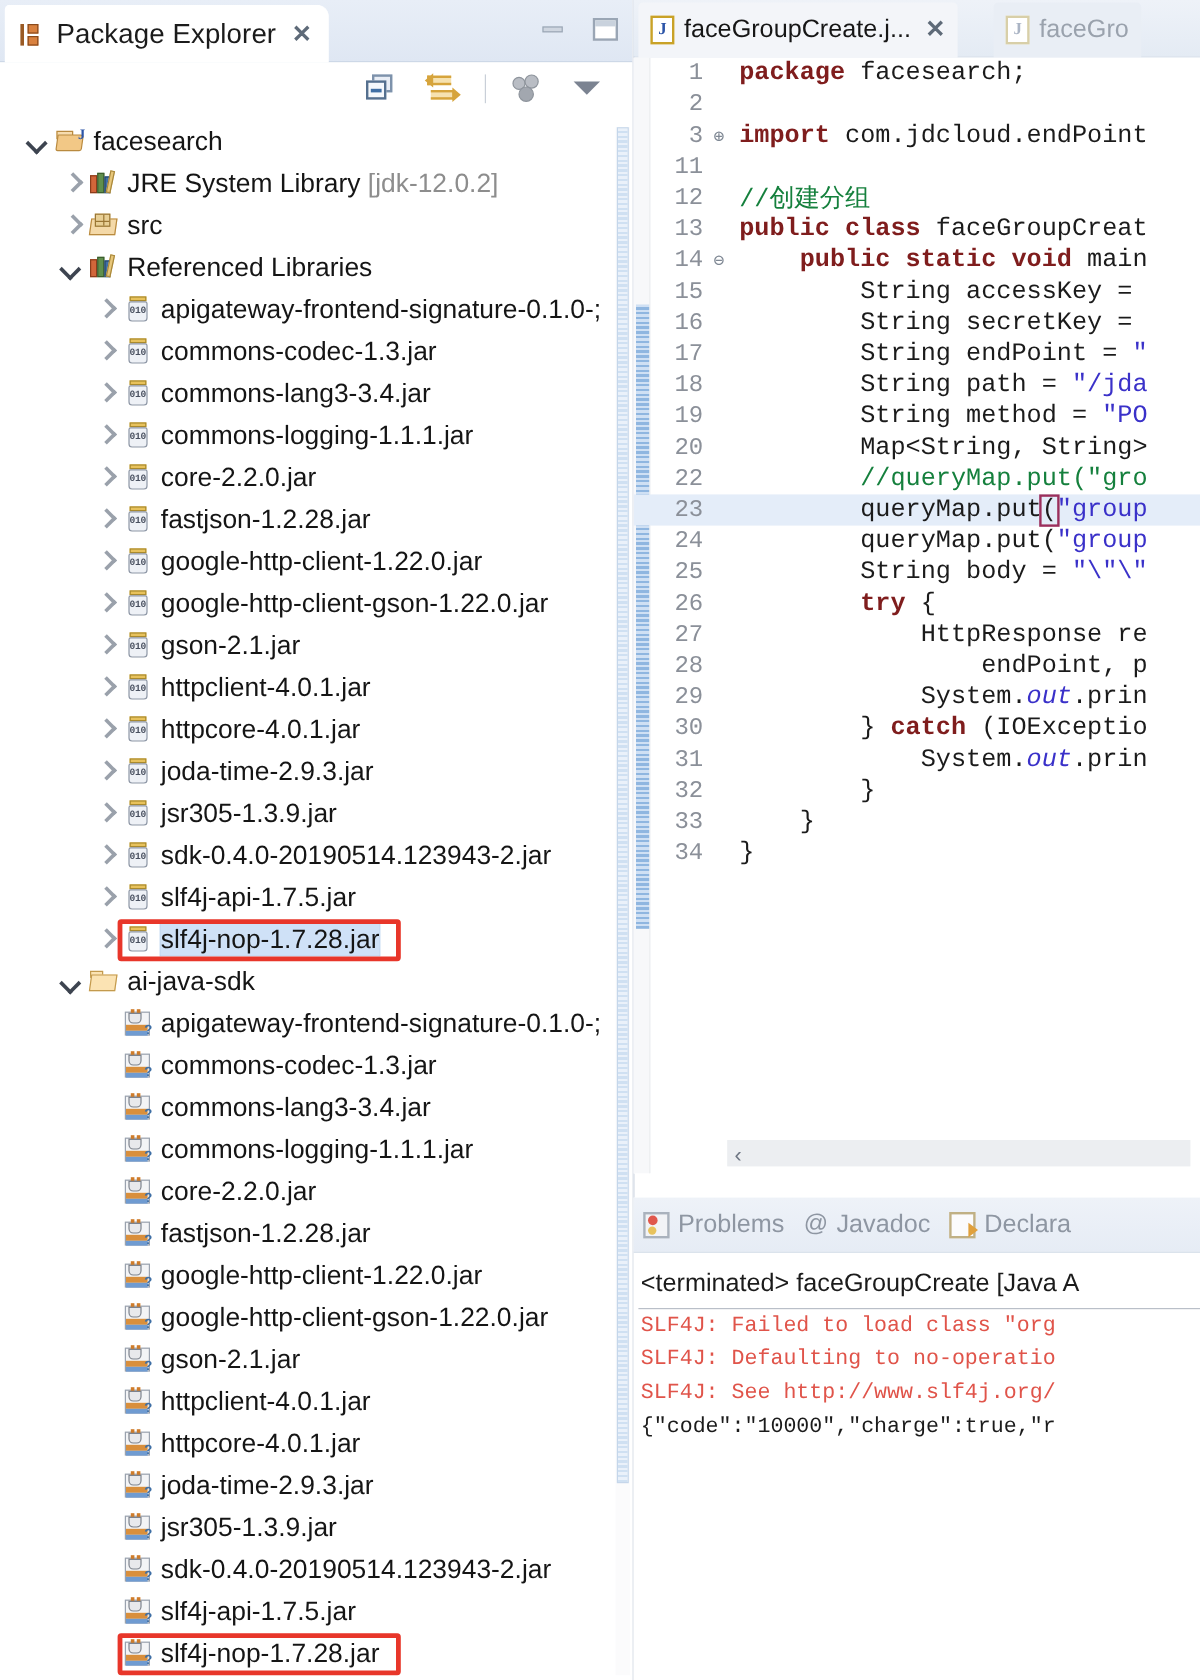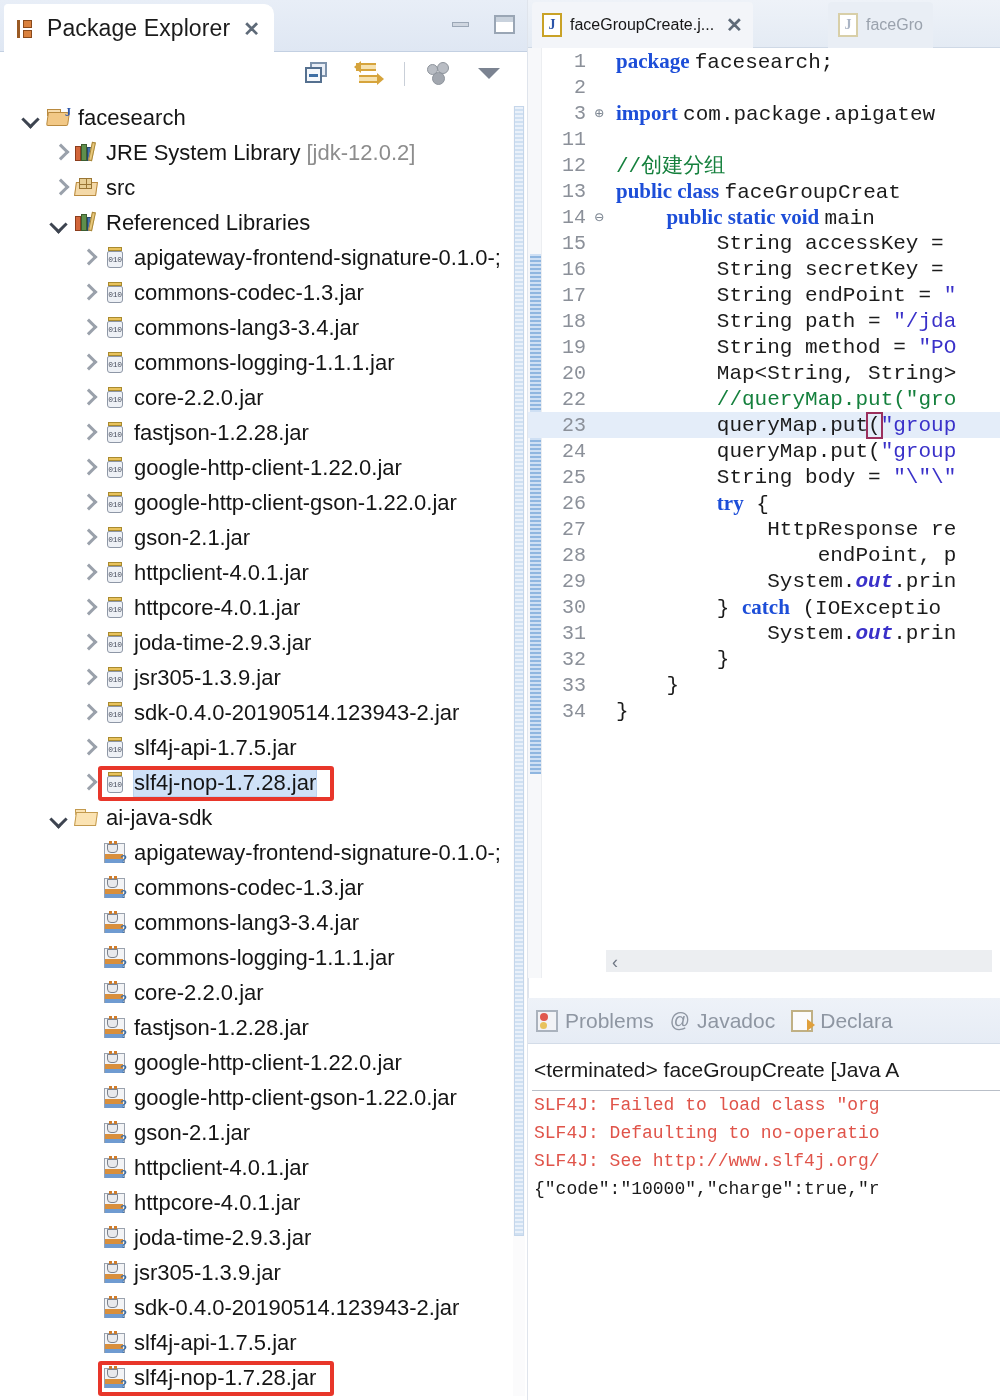--- a/index.html
+++ b/index.html
@@ -161,22 +161,22 @@
   }
   .ic-src .grid::before { left:0; top:5px; width:100%; height:1px; }
   .ic-src .grid::after { left:6px; top:0; width:1px; height:100%; }
   
   .ic-jar .cap { position:absolute; left:6px; top:2px; width:14px; height:4px; background:#e8c25c; border:1px solid #a98a2e; }
   .ic-jar .glass {
     position:absolute; left:5px; top:6px; width:16px; height:17px;
     background:#eef1f6; border:1px solid #8e97a6; border-radius: 2px 2px 3px 3px;
   }
   .ic-jar .num {
-    position:absolute; left:6px; top:10px; width:14px; text-align:center;
-    font-size:8px; color:#4a5160; font-family:"Liberation Mono", monospace; letter-spacing:-.3px;
+    position:absolute; left:6px; top:10px; width:14px; text-align:left;
+    font-size:8px; color:#4a5160; font-family:"Liberation Mono", monospace; letter-spacing:-.3px;font-weight:bold;
   }
   
   .ic-folder .body {
     position:absolute; left:1px; top:7px; width:22px; height:14px;
     background:#fbe3b3; border:1px solid #c39a4e; transform: skewX(-8deg);
   }
   .ic-folder .tab {
     position:absolute; left:1px; top:4px; width:11px; height:6px;
     background:#fbe3b3; border:1px solid #c39a4e;
   }
@@ -231,21 +231,21 @@
     position: relative; height: 48px;
     background: linear-gradient(to bottom,#eef2f8 0%, #e4ebf4 100%);
     border-bottom: 1px solid #cfd9e6;
   }
   .ed-tab {
     position: absolute; top: 2px; height: 46px; display: flex; align-items: center;
     gap: 8px; padding: 0 10px;
   }
   .ed-tab.active { left: 4px; background: #f3f5f9; border-radius: 4px 4px 0 0; }
   .ed-tab.inactive { left: 300px; background: #e9eef5; border-radius: 4px 4px 0 0; }
-  .ed-tab .ttl { font-size: 16px; color: #161616; white-space: nowrap; }
+  .ed-tab .ttl { font-size: 21px; color: #161616; white-space: nowrap; }
   .ed-tab.inactive .ttl { color: #9aa2ad; }
   .jfile-ico { width: 20px; height: 24px; position: relative; flex:0 0 20px; }
   .jfile-ico .pg { position:absolute; inset:0; background:#fff; border:2px solid #c9a227; }
   .jfile-ico .jj {
     position:absolute; inset:0; display:flex; align-items:center; justify-content:center;
     font-size:14px; color:#2c55a8; font-weight:700; font-family:"Liberation Serif", serif;
   }
   .ed-tab.inactive .jfile-ico .pg { border-color:#d8cfa8; }
   .ed-tab.inactive .jfile-ico .jj { color:#aab4c4; }
 
@@ -265,24 +265,24 @@
   }
   .ln {
     width: 62px; text-align: right; color: #8b9099; flex: 0 0 62px;
     font-family: "Liberation Mono", monospace; font-size: 20px; padding-right: 4px;
   }
   .fold {
     width: 18px; flex: 0 0 18px; position: relative; color:#7f8894; font-size:15px;
     text-align:center;
   }
   .ctext { padding-left: 8px; }
-  .kw { color: #1d4ed8; font-weight: 700; font-family: Liberation Serif, serif; }
+  .kw { color: #7f1d1d; font-weight: 700; }
   .str { color: #3a31c9; }
   .cmt { color: #15803d; }
-  .fld { color: #3a31c9; font-style: italic; font-weight: 700; }
+  .fld { color: #3a31c9; font-style: italic; font-weight: 400; }
   .pl  { color: #1b1b1b; }
   .cl.cursor { background: #e4edf9; }
   .brk { outline: 2px solid #9b2f5c; }
 
   .hscroll {
     position: absolute; left: 78px; right: 8px; bottom: 6px; height: 22px;
     background: #eceef1;
   }
   .hscroll .arrowL {
     position:absolute; left:6px; top:2px; font-size:18px; color:#6f7784;
@@ -796,21 +796,21 @@
         <span class="ttl">faceGro</span>
       </div>
     </div>
 
     <div id="code-area">
       <div class="gutter"></div>
       <div class="chgbar" style="top:206px;height:520px;"></div>
       <div class="code-lines">
           <div class="cl"><span class="ln">1</span><span class="fold"></span><span class="ctext"><span class="kw">package </span><span class="pl">facesearch;</span></span></div>
           <div class="cl"><span class="ln">2</span><span class="fold"></span><span class="ctext"></span></div>
-          <div class="cl"><span class="ln">3</span><span class="fold">⊕</span><span class="ctext"><span class="kw">import </span><span class="pl">com.package.apigatew</span></span></div>
+          <div class="cl"><span class="ln">3</span><span class="fold">⊕</span><span class="ctext"><span class="kw">import </span><span class="pl">com.jdcloud.endPoint</span></span></div>
           <div class="cl"><span class="ln">11</span><span class="fold"></span><span class="ctext"></span></div>
           <div class="cl"><span class="ln">12</span><span class="fold"></span><span class="ctext"><span class="cmt">//创建分组</span></span></div>
           <div class="cl"><span class="ln">13</span><span class="fold"></span><span class="ctext"><span class="kw">public class </span><span class="pl">faceGroupCreat</span></span></div>
           <div class="cl"><span class="ln">14</span><span class="fold">⊖</span><span class="ctext"><span class="pl">    </span><span class="kw">public static void </span><span class="pl">main</span></span></div>
           <div class="cl"><span class="ln">15</span><span class="fold"></span><span class="ctext"><span class="pl">        String accessKey = </span></span></div>
           <div class="cl"><span class="ln">16</span><span class="fold"></span><span class="ctext"><span class="pl">        String secretKey = </span></span></div>
           <div class="cl"><span class="ln">17</span><span class="fold"></span><span class="ctext"><span class="pl">        String endPoint = </span><span class="str">"</span></span></div>
           <div class="cl"><span class="ln">18</span><span class="fold"></span><span class="ctext"><span class="pl">        String path = </span><span class="str">"/jda</span></span></div>
           <div class="cl"><span class="ln">19</span><span class="fold"></span><span class="ctext"><span class="pl">        String method = </span><span class="str">"PO</span></span></div>
           <div class="cl"><span class="ln">20</span><span class="fold"></span><span class="ctext"><span class="pl">        Map&lt;String, String&gt;</span></span></div>

